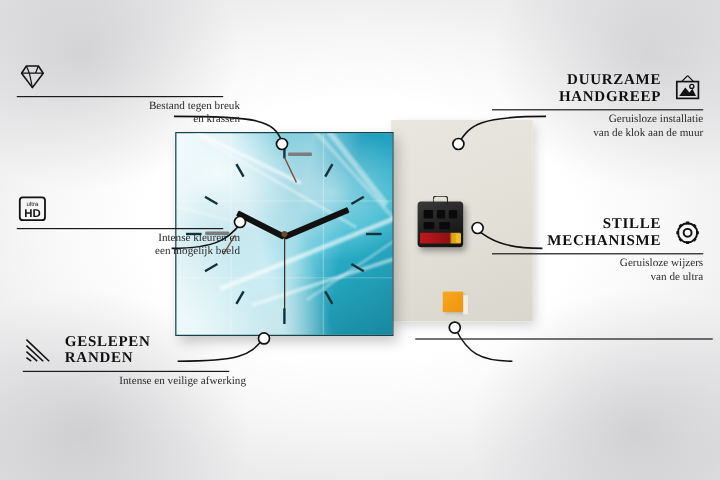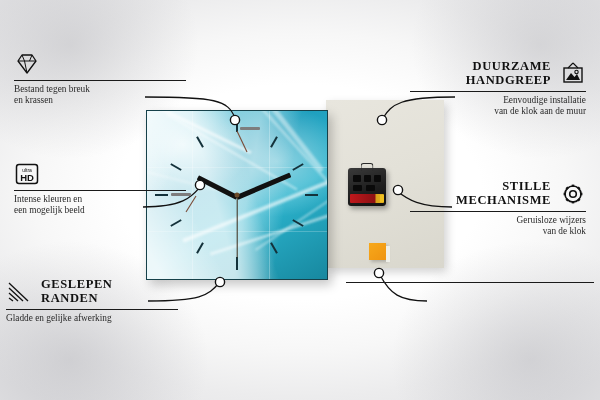--- a/index.html
+++ b/index.html
@@ -33,21 +33,21 @@
     font-family:"Liberation Serif", serif;
     font-weight:700;font-size:12.5px;line-height:13.5px;
     letter-spacing:.6px;color:#111;text-transform:uppercase;
     white-space:pre-line;
   }
   .feat.right .ttl{text-align:right;}
   .feat .rule{height:1px;background:#1a1a1a;margin-top:4px;}
   .feat .desc{
     font-family:"Liberation Serif", serif;
     font-size:9.3px;line-height:11.2px;color:#2a2a2a;
-    margin-top:3px;white-space:pre-line;
+    margin-top:3px;white-space:pre-line;text-align:right;
   }
   .feat.right .desc{text-align:right;}
   .ico{width:26px;height:24px;flex:0 0 26px;display:block;}
   .ico svg{display:block;width:26px;height:24px;}
 
   
   .clock{
     position:absolute;left:146px;top:110px;width:180px;height:168px;
     border:1px solid #16414a;
     background:
@@ -199,54 +199,54 @@
           <text x="13" y="10" font-family="Liberation Sans, sans-serif" font-size="5" text-anchor="middle" fill="#111">ultra</text>
           <text x="13" y="19" font-family="Liberation Sans, sans-serif" font-size="9.5" font-weight="bold" text-anchor="middle" fill="#111">HD</text>
         </svg>
       </span>
     </div>
     <div class="rule" style="width:172px;"></div>
     <div class="desc">Intense kleuren en
 een mogelijk beeld</div>
   </div>
 
-  <div class="feat left" style="left:6px;top:278px;width:186px;">
+  <div class="feat left" style="left:19px;top:278px;width:186px;">
     <div class="head">
       <span class="ico">
         <svg viewBox="0 0 26 24">
             <g stroke="#111" stroke-width="1.3">
               <line x1="3" y1="3" x2="22" y2="21"></line>
               <line x1="3" y1="8" x2="17" y2="21"></line>
               <line x1="3" y1="13" x2="12" y2="21"></line>
               <line x1="3" y1="18" x2="7" y2="21"></line>
             </g>
           </svg>
       </span>
       <span class="ttl">GESLEPEN
 RANDEN</span>
     </div>
     <div class="rule" style="width:172px;"></div>
-    <div class="desc">Gladde en gelijke afwerking</div>
+    <div class="desc">Intense en veilige afwerking</div>
   </div>
 
   <div class="feat right" style="right:14px;top:60px;width:190px;">
     <div class="head">
       <span class="ttl">DUURZAME
 HANDGREEP</span>
       <span class="ico">
         <svg viewBox="0 0 26 24">
             <path d="M13 1 L8 6 M13 1 L18 6" fill="none" stroke="#111" stroke-width="1.1"></path>
             <rect x="4" y="6" width="18" height="14" fill="none" stroke="#111" stroke-width="1.4"></rect>
             <path d="M6 18 L11 11 L14.5 15 L17 12 L20 18 Z" fill="#111"></path>
             <circle cx="16.5" cy="10" r="1.7" fill="none" stroke="#111" stroke-width="1.1"></circle>
           </svg>
       </span>
     </div>
     <div class="rule" style="width:176px;margin-left:14px;"></div>
-    <div class="desc">Eenvoudige installatie
+    <div class="desc">Geruisloze installatie
 van de klok aan de muur</div>
   </div>
 
   <div class="feat right" style="right:14px;top:180px;width:190px;">
     <div class="head">
       <span class="ttl">STILLE
 MECHANISME</span>
       <span class="ico">
         <svg viewBox="0 0 26 24">
             <g fill="none" stroke="#111" stroke-width="1.6">
@@ -261,20 +261,20 @@
                 <line x1="18" y1="17" x2="19.6" y2="18.6"></line>
                 <line x1="19.6" y1="5.4" x2="18" y2="7"></line>
                 <line x1="8" y1="17" x2="6.4" y2="18.6"></line>
               </g>
             </g>
           </svg>
       </span>
     </div>
     <div class="rule" style="width:176px;margin-left:14px;"></div>
     <div class="desc">Geruisloze wijzers
-van de klok</div>
+van de ultra</div>
   </div>
 
   <div class="feat right" style="right:6px;top:278px;width:262px;">
     <div class="rule" style="width:248px;margin-left:14px;"></div>
   </div>
 
 </div>
 
 </body></html>

